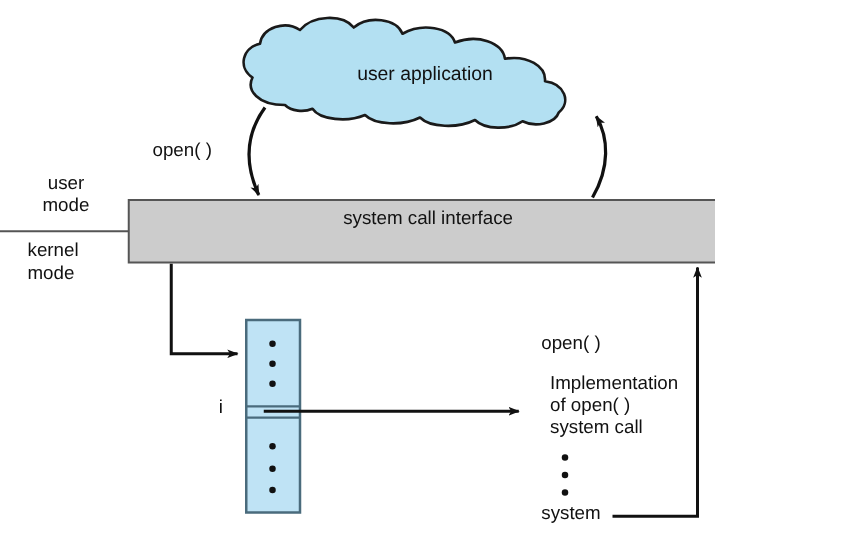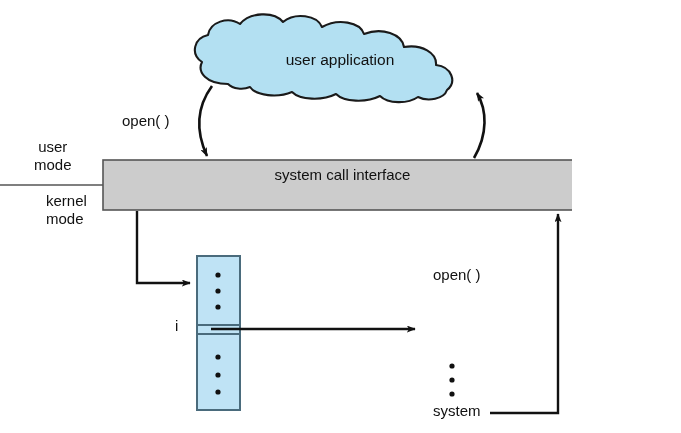--- a/index.html
+++ b/index.html
@@ -52,21 +52,21 @@
     top: 112px;
   }
   .mode-user {
     font-size: 15px;
     left: 34px;
     top: 138px;
     text-align: center;
   }
   .mode-kernel {
     font-size: 15px;
-    left: 46px;
+    left: 22px;
     top: 192px;
     text-align: left;
   }
   .index-label {
     font-size: 15px;
     left: 175px;
     top: 317px;
   }
   .impl-open {
     font-size: 15px;
@@ -168,16 +168,19 @@
   <div class="txt mode-user">user
 mode</div>
 
   <div class="txt mode-kernel">kernel
 mode</div>
 
   <div class="txt index-label">i</div>
 
   <div class="txt impl-open">open( )</div>
 
+  <div class="txt impl-body">Implementation
+of open( )
+system call</div>
 
   <div class="txt return-label">system</div>
 
 </div>
 
 </body></html>

